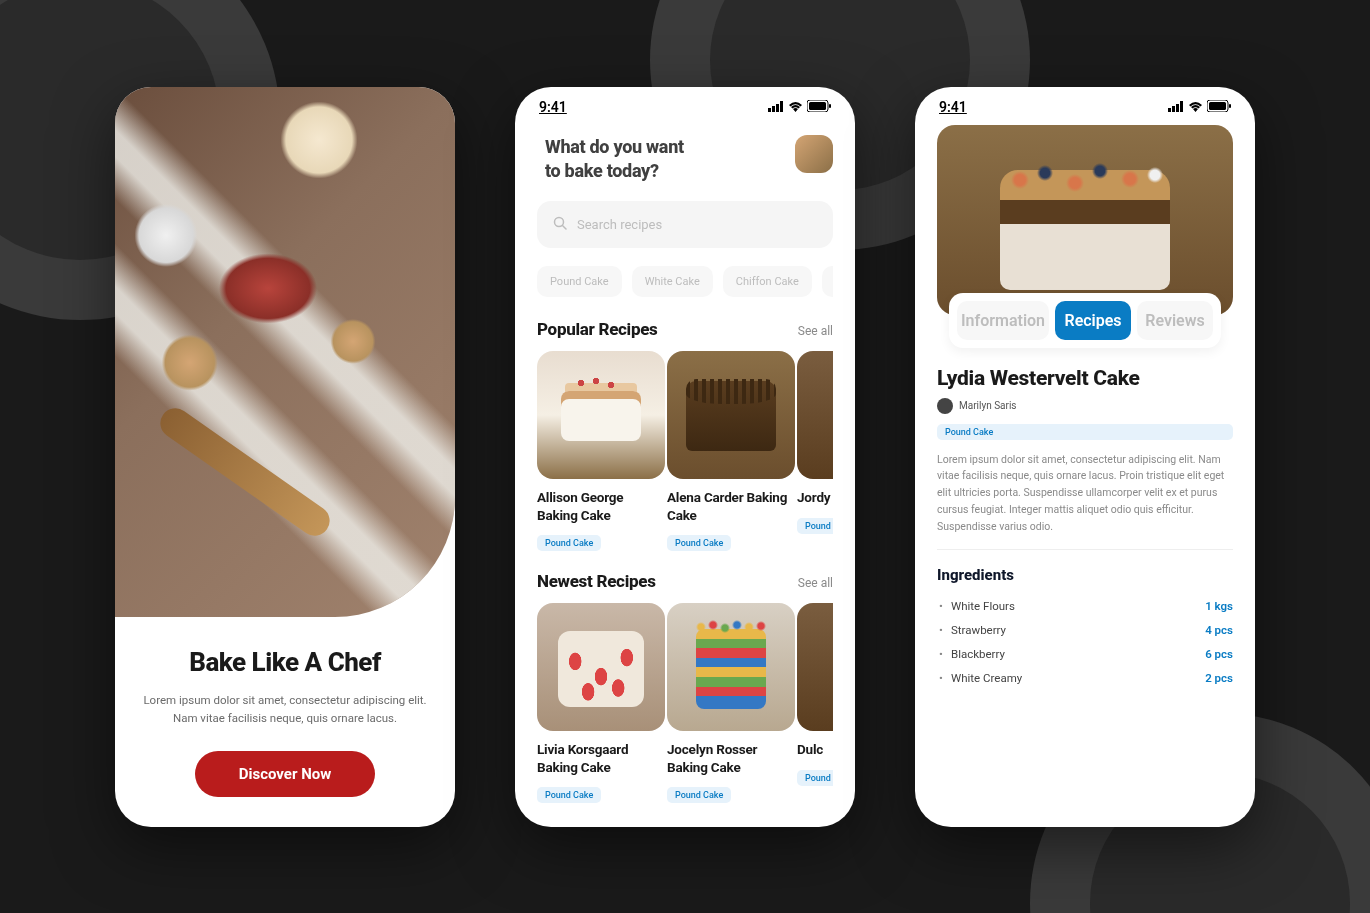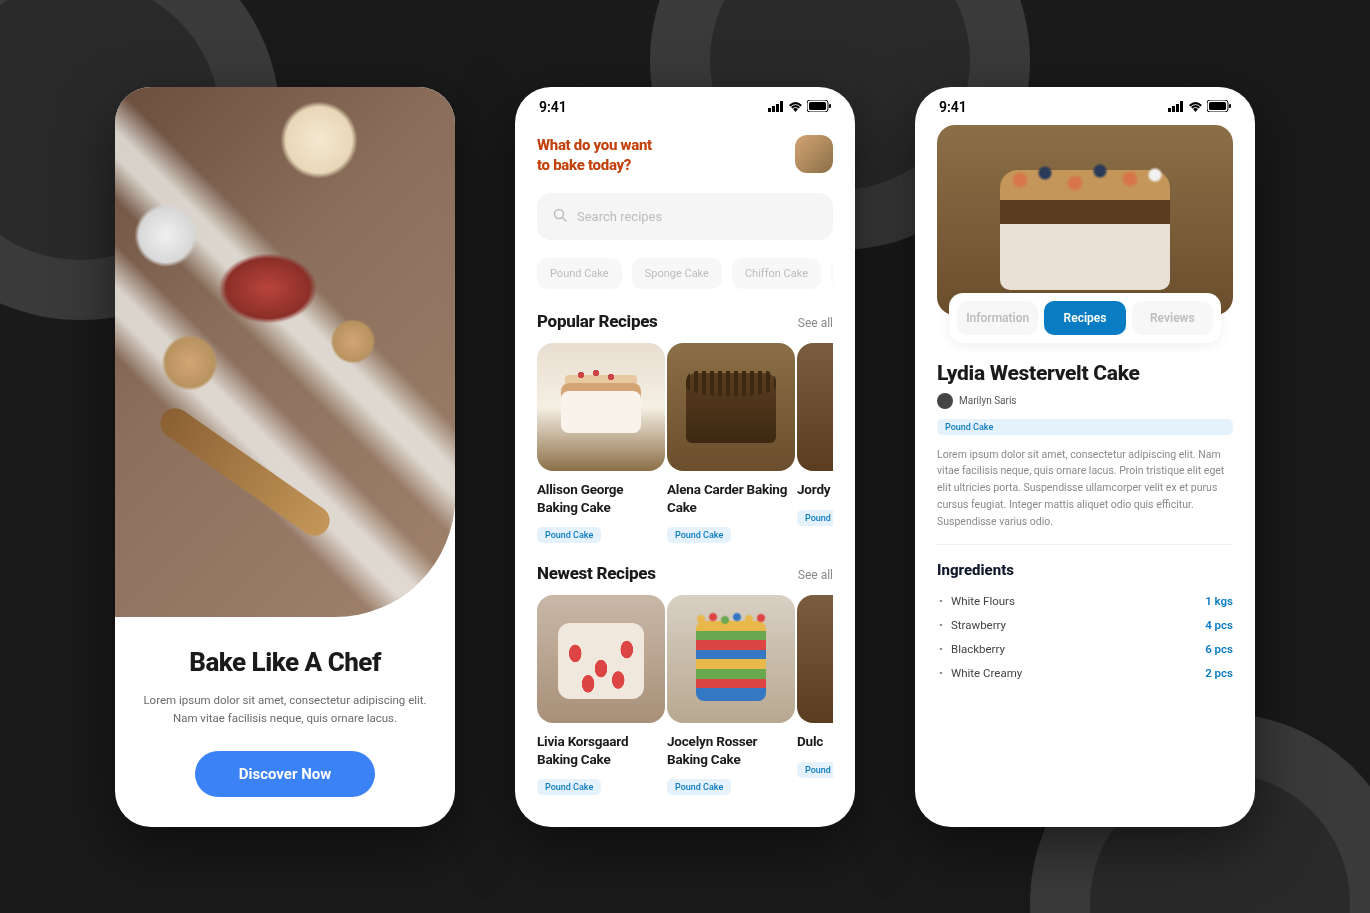--- a/index.html
+++ b/index.html
@@ -6,41 +6,41 @@
 body { background: #1a1a1a; width: 1370px; height: 913px; overflow: hidden; position: relative; }
 .bg-circle { position: absolute; border-radius: 50%; }
 .bg-c1 { width: 400px; height: 400px; background: #3a3a3a; left: -120px; top: -80px; }
 .bg-c1b { width: 280px; height: 280px; background: #2a2a2a; left: -60px; top: -20px; }
 .bg-c2 { width: 380px; height: 380px; background: #3a3a3a; right: 340px; top: -130px; }
 .bg-c2b { width: 260px; height: 260px; background: #2a2a2a; right: 400px; top: -70px; }
 .bg-c3 { width: 380px; height: 380px; background: #3a3a3a; right: -40px; bottom: -180px; }
 .bg-c3b { width: 260px; height: 260px; background: #2a2a2a; right: 20px; bottom: -120px; }
 .stage { position: absolute; inset: 0; display: flex; align-items: center; justify-content: center; gap: 60px; }
 .phone { width: 340px; height: 740px; background: #fff; border-radius: 36px; box-shadow: 0 20px 60px rgba(0,0,0,0.5); overflow: hidden; display: flex; flex-direction: column; position: relative; }
-.statusbar { display: flex; justify-content: space-between; align-items: center; padding: 12px 24px 4px; font-size: 14px; font-weight: 600; color: #000; }
+.statusbar { display: flex; justify-content: space-between; align-items: center; padding: 12px 24px 4px; font-size: 14px; font-weight: 600; color: #000; text-decoration: underline; }
 .status-icons { display: flex; gap: 4px; align-items: center; }
 
 .hero-img { width: 100%; height: 530px; position: relative; background: linear-gradient(135deg, #6b4e3d 0%, #8b6f5c 40%, #a0826d 100%); border-bottom-right-radius: 120px; overflow: hidden; }
 .hero-img::before { content:''; position:absolute; inset:0; background:
   radial-gradient(ellipse 70px 50px at 45% 38%, #b8443c 0%, #8b2f28 60%, transparent 70%),
   radial-gradient(circle 55px at 60% 10%, #f5e8d0 0%, #e8d8b8 60%, transparent 70%),
   radial-gradient(circle 35px at 22% 52%, #d4a574 0%, #b8935f 70%, transparent 80%),
   radial-gradient(circle 28px at 70% 48%, #d4a574 0%, #b8935f 70%, transparent 80%),
   radial-gradient(circle 45px at 15% 28%, #f0f0f0 0%, #d8d8d8 60%, transparent 70%),
   linear-gradient(45deg, transparent 30%, rgba(240,240,235,0.8) 35%, rgba(240,240,235,0.8) 38%, transparent 43%, transparent 48%, rgba(240,240,235,0.8) 53%, rgba(240,240,235,0.8) 56%, transparent 61%);
 }
 .hero-img::after { content:''; position:absolute; width: 200px; height: 30px; background: linear-gradient(90deg, #8b6032, #c49659); border-radius: 15px; transform: rotate(35deg); left: 30px; bottom: 130px; }
 .onboard-body { padding: 30px 28px 24px; text-align: center; }
 .onboard-title { font-size: 26px; font-weight: 800; color: #1a1a1a; letter-spacing: -0.5px; margin-bottom: 14px; text-align: center; }
 .onboard-desc { font-size: 11.5px; color: #6b6b6b; line-height: 1.6; margin-bottom: 24px; }
-.cta-btn { background: #3b82f6; color: #fff; border: none; border-radius: 26px; padding: 14px 44px; font-size: 15px; font-weight: 700; cursor: pointer; }
+.cta-btn { background: #b91c1c; color: #fff; border: none; border-radius: 26px; padding: 14px 44px; font-size: 15px; font-weight: 700; cursor: pointer; }
 
 .s2-body { padding: 8px 22px 0; flex: 1; overflow: hidden; display: flex; flex-direction: column; }
 .s2-head { display: flex; align-items: flex-start; justify-content: space-between; margin-bottom: 18px; margin-top: 8px;}
-.s2-title { font-size: 15px; font-weight: 800; color: #c2410c; line-height: 1.35; letter-spacing: -0.3px; }
+.s2-title { font-size: 18px; font-weight: 800; color: #404040; line-height: 1.35; letter-spacing: -0.3px; margin-left: 8px; }
 .avatar { width: 38px; height: 38px; border-radius: 12px; background: linear-gradient(135deg,#d4a574,#8b6f47); flex-shrink: 0; }
 .search { background: #f5f5f5; border-radius: 14px; padding: 14px 16px; display: flex; align-items: center; gap: 10px; margin-bottom: 18px; }
 .search-ph { color: #bdbdbd; font-size: 13px; }
 .chips { display: flex; gap: 10px; margin-bottom: 22px; overflow: hidden; }
 .chip { background: #f7f7f7; color: #bdbdbd; font-size: 11px; padding: 9px 13px; border-radius: 10px; white-space: nowrap; flex-shrink: 0; }
 .sec-head { display: flex; justify-content: space-between; align-items: baseline; margin-bottom: 12px; gap: 44px; }
 .sec-title { font-size: 17px; font-weight: 800; color: #1a1a1a; letter-spacing: -0.3px; }
 .see-all { font-size: 12px; color: #8a8a8a; text-align: center; }
 .h-scroll { display: flex; gap: 2px; overflow: hidden; margin-bottom: 20px; }
 .card { width: 128px; flex-shrink: 0; }
@@ -68,21 +68,21 @@
 .detail-img { width: 100%; height: 190px; border-radius: 18px; background: linear-gradient(180deg,#8b6f47 0%,#6b4e2d 100%); position: relative; overflow:hidden; margin-bottom: -22px; }
 .detail-img::before{content:'';position:absolute;width:170px;height:120px;left:63px;top:45px;border-radius:18px 18px 10px 10px;background:linear-gradient(180deg,#c49659 0 25%,#5a3d1f 25% 45%,#e8e0d4 45% 100%);}
 .detail-img::after{content:'';position:absolute;width:170px;height:45px;left:63px;top:30px;background:
   radial-gradient(circle 9px at 20px 25px,#d8764a 60%,transparent),
   radial-gradient(circle 8px at 45px 18px,#2a3a5a 60%,transparent),
   radial-gradient(circle 9px at 75px 28px,#d8764a 60%,transparent),
   radial-gradient(circle 8px at 100px 16px,#2a3a5a 60%,transparent),
   radial-gradient(circle 9px at 130px 24px,#d8764a 60%,transparent),
   radial-gradient(circle 8px at 155px 20px,#f0f0f0 60%,transparent);}
 .seg { background: #fff; border-radius: 14px; padding: 8px; display: flex; gap: 6px; margin: 0 12px 18px; position: relative; z-index: 2; box-shadow: 0 4px 12px rgba(0,0,0,0.06); }
-.seg-btn { flex: 1; text-align: center; padding: 10px 4px; border-radius: 10px; font-size: 12px; font-weight: 600; color: #bdbdbd; background: #f7f7f7; cursor: pointer; }
+.seg-btn { flex: 1; text-align: center; padding: 10px 4px; border-radius: 10px; font-size: 16px; font-weight: 600; color: #bdbdbd; background: #f7f7f7; cursor: pointer; }
 .seg-btn.active { background: #0a7cc4; color: #fff; }
 .detail-title { font-size: 21px; font-weight: 800; color: #1a1a1a; letter-spacing: -0.3px; margin-bottom: 8px; }
 .author-row { display: flex; align-items: center; gap: 6px; margin-bottom: 10px; }
 .author-av { width: 16px; height: 16px; border-radius: 50%; background: #444; }
 .author-name { font-size: 10px; color: #555; }
 .detail-desc { font-size: 10.5px; color: #8a8a8a; line-height: 1.6; margin: 12px 0 14px; }
 .divider { height: 1px; background: #eee; margin-bottom: 16px; }
 .ing-title { font-size: 15px; font-weight: 800; color: #0f172a; margin-bottom: 10px; }
 .ing-list { list-style: none; }
 .ing-list li { display: flex; justify-content: space-between; align-items: center; font-size: 11.5px; padding: 5px 0; }
@@ -140,21 +140,21 @@
     </div>
     <div class="search">
       <span><svg width="14" height="14" viewBox="0 0 14 14">
               <circle cx="6" cy="6" r="4.5" fill="none" stroke="#bdbdbd" stroke-width="1.5"></circle>
               <line x1="9.5" y1="9.5" x2="13" y2="13" stroke="#bdbdbd" stroke-width="1.5" stroke-linecap="round"></line>
             </svg></span>
       <span class="search-ph">Search recipes</span>
     </div>
     <div class="chips">
       <div class="chip">Pound Cake</div>
-      <div class="chip">Sponge Cake</div>
+      <div class="chip">White Cake</div>
       <div class="chip">Chiffon Cake</div>
       <div class="chip">Bisc</div>
     </div>
     <div class="sec-head">
       <div class="sec-title">Popular Recipes</div>
       <div class="see-all">See all</div>
     </div>
     <div class="h-scroll">
       <div class="card">
         <div class="card-img cake-white"></div>

